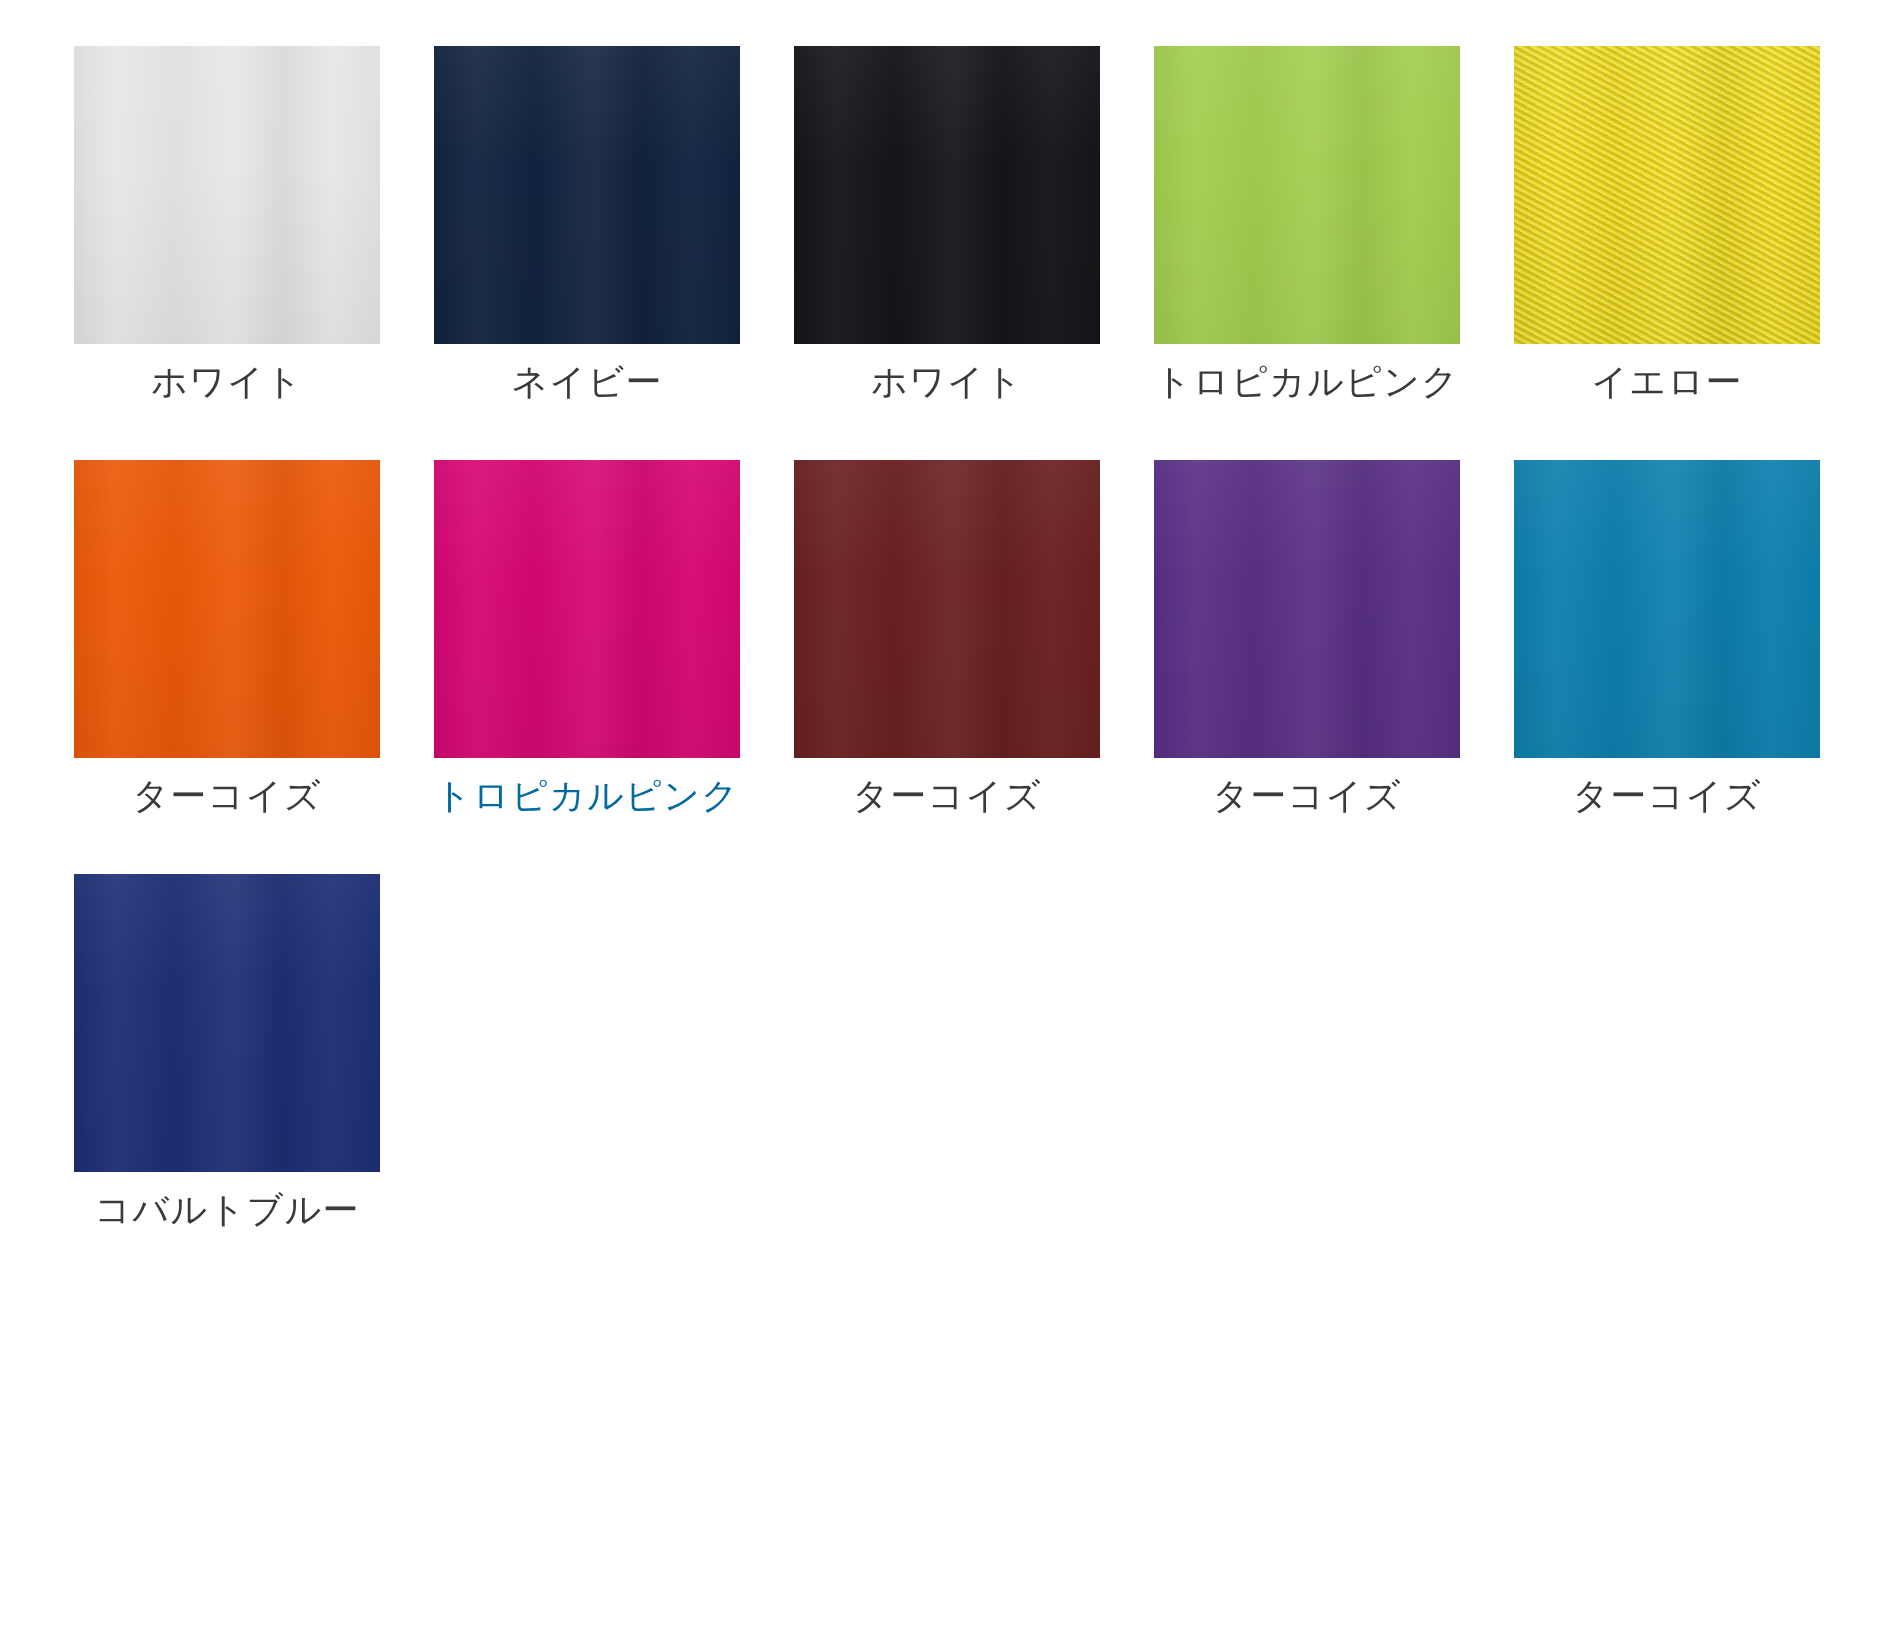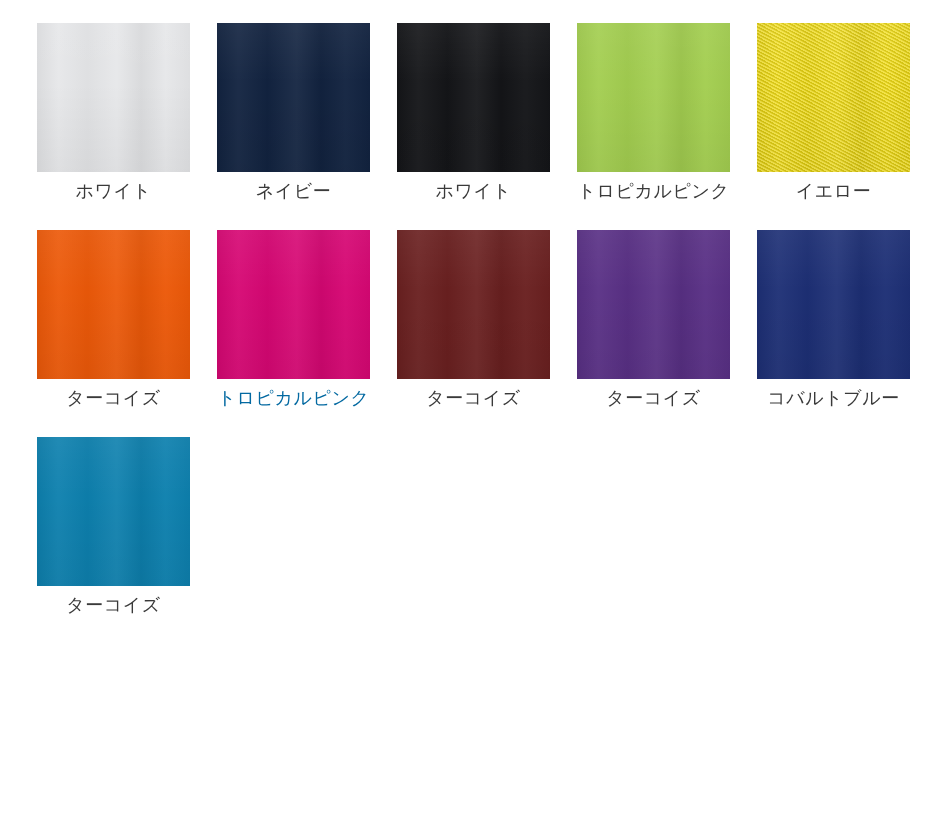--- a/index.html
+++ b/index.html
@@ -138,20 +138,20 @@
     </div>
     <div class="swatch-cell">
       <div class="swatch-chip" style="background-color: rgb(106, 32, 32);"></div>
       <div class="swatch-label" style="color: rgb(58, 58, 58);">ターコイズ</div>
     </div>
     <div class="swatch-cell">
       <div class="swatch-chip" style="background-color: rgb(89, 48, 133);"></div>
       <div class="swatch-label" style="color: rgb(58, 58, 58);">ターコイズ</div>
     </div>
     <div class="swatch-cell">
+      <div class="swatch-chip" style="background-color: rgb(13, 128, 174);"></div>
+      <div class="swatch-label" style="color: rgb(58, 58, 58);">ターコイズ</div>
+    </div>
+    <div class="swatch-cell">
       <div class="swatch-chip" style="background-color: rgb(29, 47, 117);"></div>
       <div class="swatch-label" style="color: rgb(58, 58, 58);">コバルトブルー</div>
-    </div>
-    <div class="swatch-cell">
-      <div class="swatch-chip" style="background-color: rgb(13, 128, 174);"></div>
-      <div class="swatch-label" style="color: rgb(58, 58, 58);">ターコイズ</div>
     </div>
   </div>
 
 </body></html>

